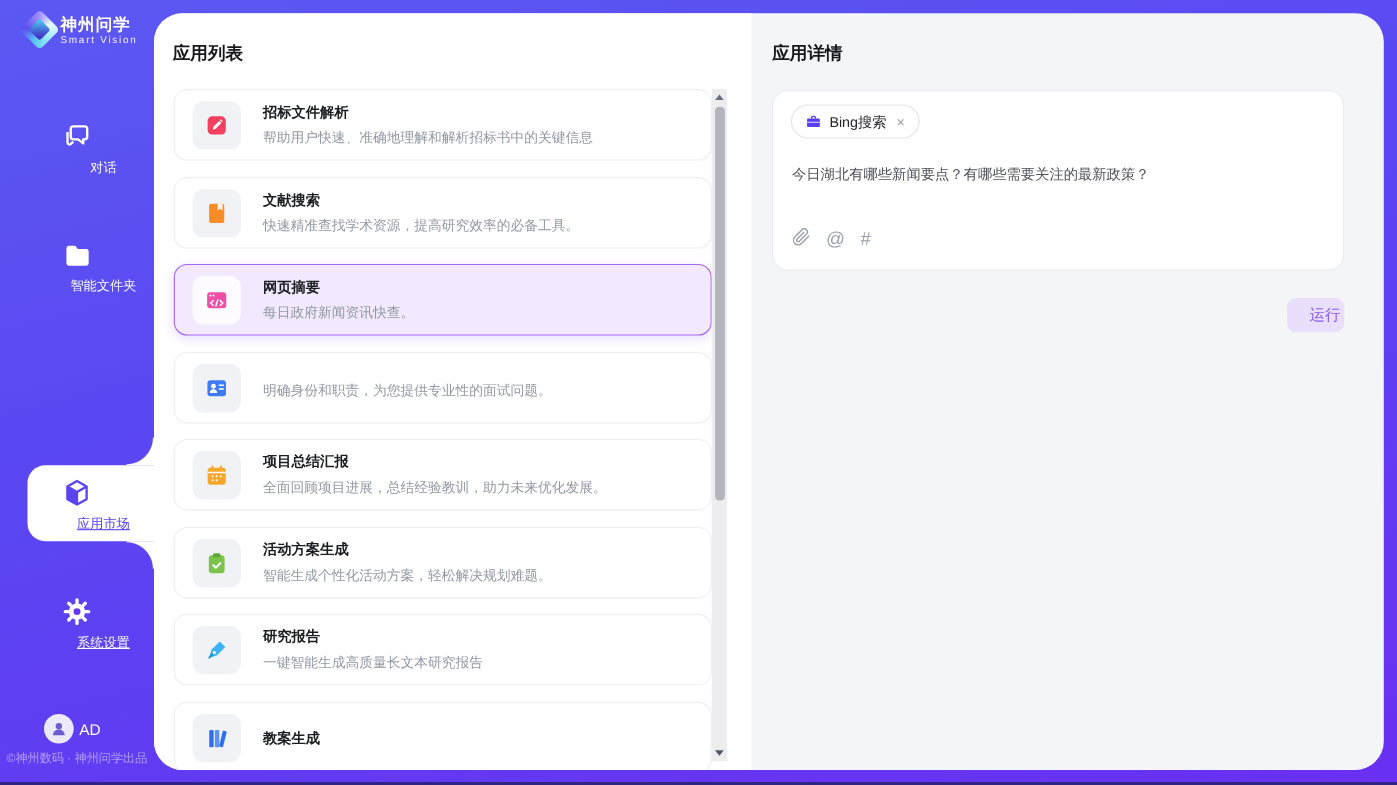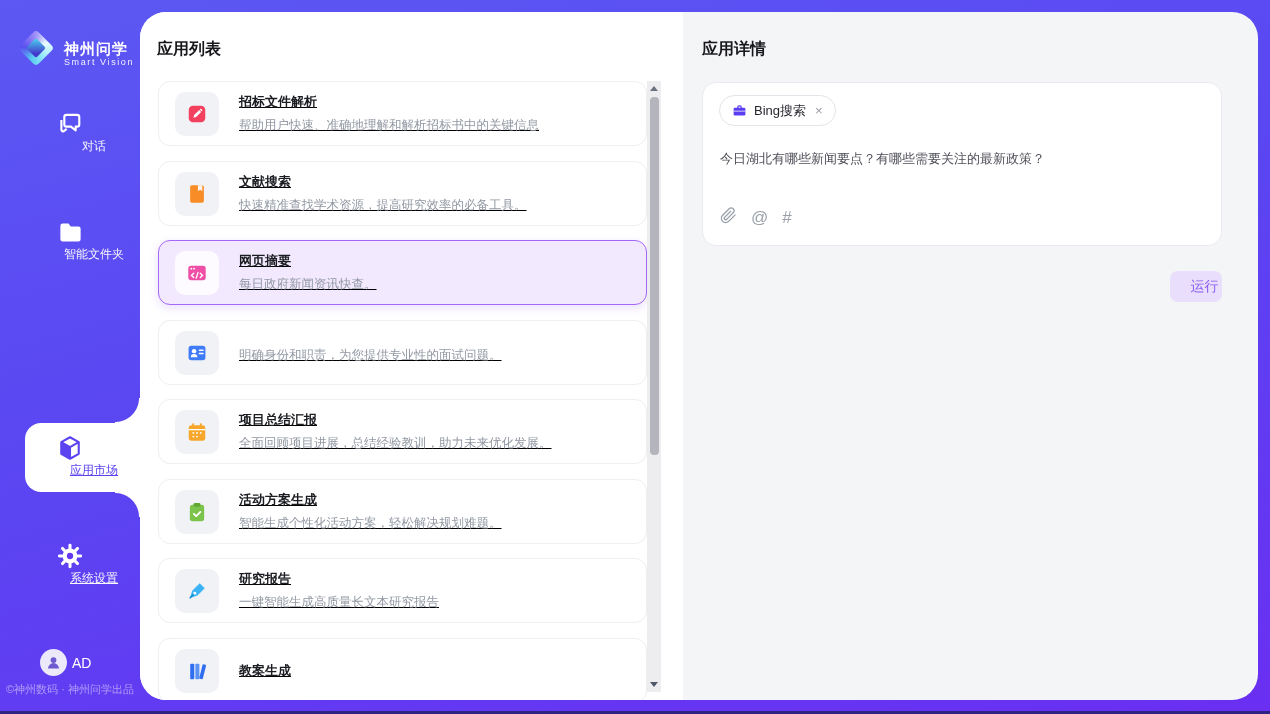--- a/index.html
+++ b/index.html
@@ -4,33 +4,33 @@
 <style>
   * { margin:0; padding:0; box-sizing:border-box; }
   html,body { width:1270px; height:714px; overflow:hidden; }
   body { font-family:"Liberation Sans", sans-serif; }
   .frame { position:relative; width:1270px; height:714px;
     background:linear-gradient(165deg,#5c58f3 0%,#5a46f2 45%,#6a2ff2 100%); overflow:hidden; }
   .frame::after { content:""; position:absolute; left:0; bottom:0; width:100%; height:3px; background:#2c2382; }
 
   
   .sidebar { position:absolute; left:0; top:0; width:140px; height:714px; }
-  .logo { position:absolute; left:17px; top:29px; display:flex; align-items:flex-end; gap:9px; }
+  .logo { position:absolute; left:17px; top:8px; display:flex; align-items:center; }
   .diamond-wrap { width:38px; height:38px; display:flex; align-items:center; justify-content:center; }
   .diamond { width:26px; height:26px; transform:rotate(45deg); border-radius:4px;
     background:conic-gradient(from 20deg,#eafcff,#8fe7f7 80deg,#56c8ef 140deg,#5b4ff0 210deg,#9c8cf8 290deg,#eafcff);
     position:relative; }
   .diamond::after { content:""; position:absolute; inset:6px; border-radius:2px;
     background:linear-gradient(135deg,#49d6f0,#4338ca 80%); }
   .brand-name { color:#fff; font-size:15px; font-weight:bold; letter-spacing:1px; line-height:17px; }
   .brand-sub { color:rgba(255,255,255,.92); font-size:9px; letter-spacing:1.6px; }
 
   .nav { position:absolute; left:0; width:140px; text-align:center; z-index:3; cursor:pointer; }
   .nav .nico { height:28px; display:flex; align-items:center; justify-content:center; }
-  .nav .nlabel { font-size:12px; color:rgba(255,255,255,.96);padding-left:48px; }
+  .nav .nlabel { margin-top:6px; font-size:12px; color:rgba(255,255,255,.96);padding-left:48px; }
   .nav .nlabel.u { text-decoration:underline; }
   .nav.active .nlabel { color:#5b43f0; }
 
   .active-bubble { position:absolute; left:25px; top:423px; width:115px; height:69px;
     background:#fff; border-radius:16px 0 0 16px; z-index:2; }
   .fillet { position:absolute; left:115px; width:25px; height:25px; z-index:2; }
   .fillet.top { top:398px; background:radial-gradient(circle 25px at 0 0, rgba(0,0,0,0) 0 23.5px, #fff 24.5px); }
   .fillet.bot { top:492px; background:radial-gradient(circle 25px at 0 100%, rgba(0,0,0,0) 0 23.5px, #fff 24.5px); }
 
   .user { position:absolute; left:40px; top:649px; display:flex; align-items:center; gap:5px; z-index:3; cursor:pointer; }
@@ -49,21 +49,21 @@
   .list-title { left:17px; top:27px; }
 
   .c-card { position:absolute; left:18px; width:489px; height:65px; background:#fff;
     border:1px solid #eeeef3; border-radius:12px; display:flex; align-items:center;
     padding-left:16px; cursor:pointer; overflow:hidden; }
   .c-card.selected { background:#f2e9fe; border:1.5px solid #a468f7;
     box-shadow:0 3px 10px rgba(124,58,237,.16); }
   .app-ic { width:44px; height:44px; border-radius:10px; background:#f1f2f6; flex:0 0 44px;
     display:flex; align-items:center; justify-content:center; }
   .c-card.selected .app-ic { background:#fdfbff; }
-  .card-txt { margin-left:20px; min-width:0;text-decoration:underline; }
+  .card-txt { margin-left:20px; min-width:0; }
   .card-title { font-size:13px; font-weight:bold; color:#1c1d22; white-space:nowrap; }
   .card-desc { margin-top:6px; font-size:12.5px; color:#9298a3; white-space:nowrap; }
 
   
   .sbar { position:absolute; left:507px; top:69px; width:14px; height:611px; background:#ededf0; }
   .sbar .thumb { position:absolute; left:2.5px; top:16px; width:9px; height:358px; background:#b3b4bc; border-radius:4px; }
   .tri { position:absolute; left:3px; width:0; height:0; border-left:4px solid transparent; border-right:4px solid transparent; }
   .tri.up { top:5px; border-bottom:5px solid #6a7280; }
   .tri.down { bottom:5px; border-top:5px solid #4f586a; }
 

